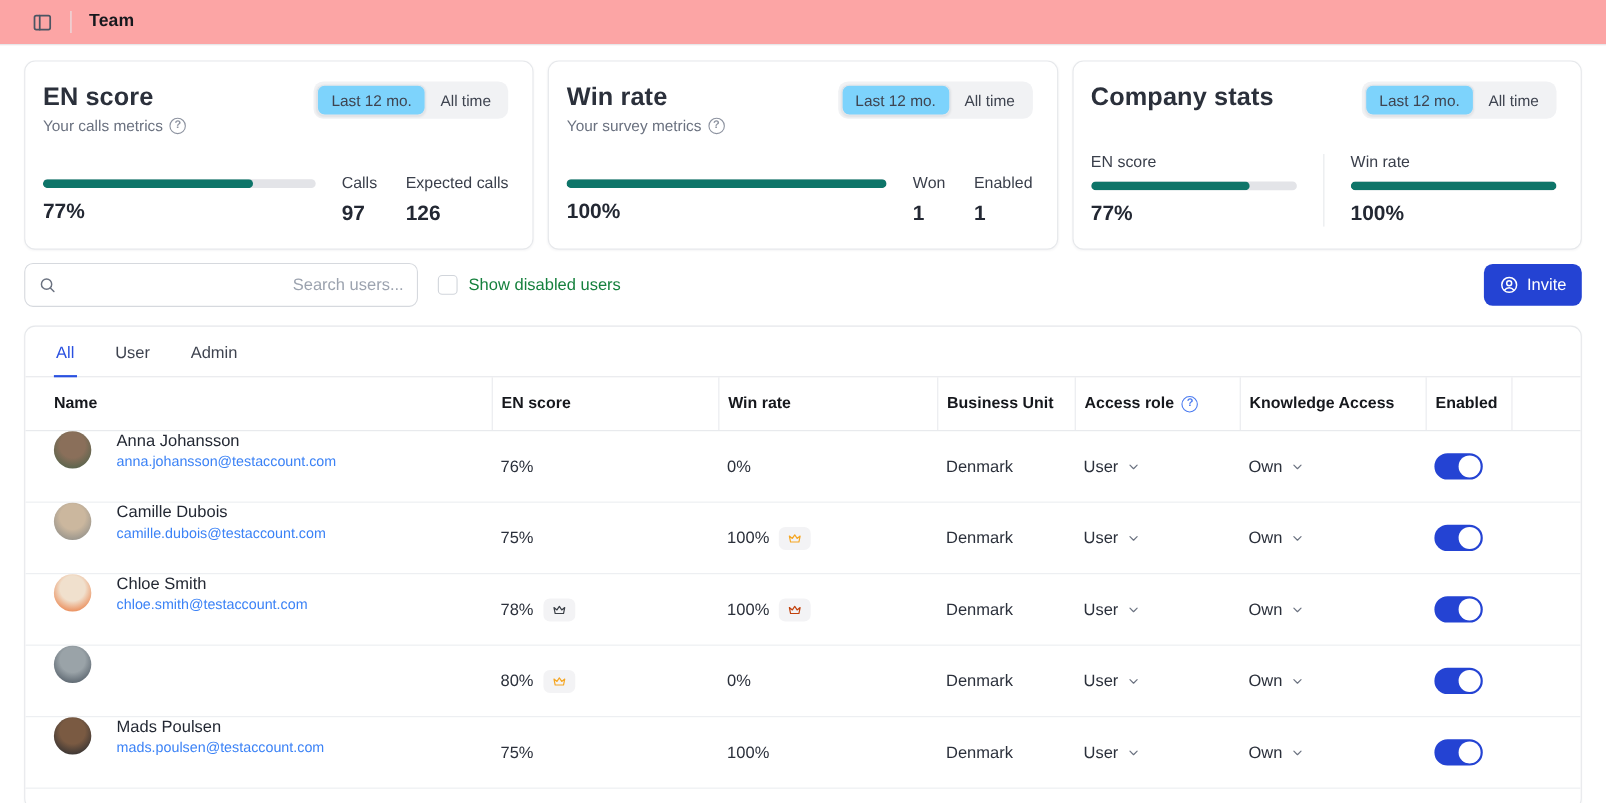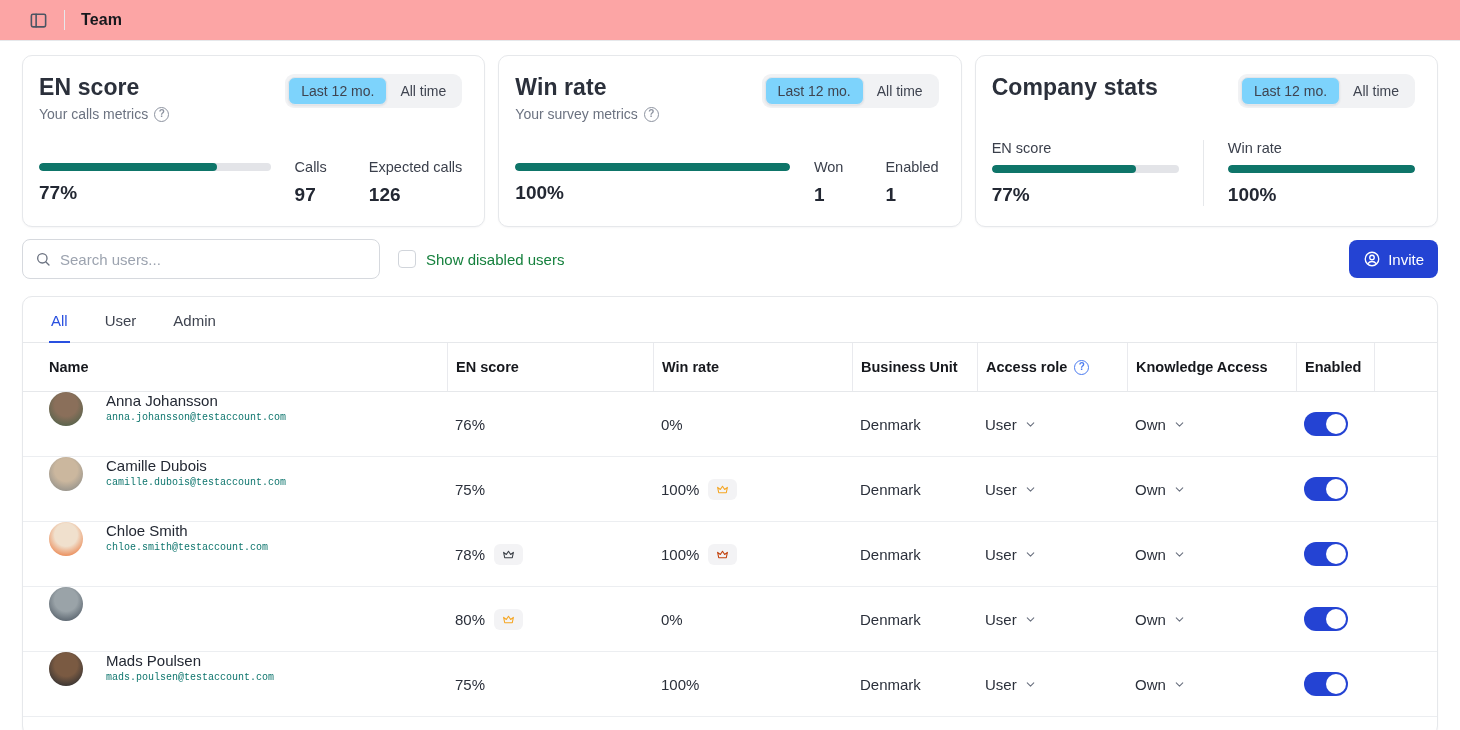--- a/index.html
+++ b/index.html
@@ -32,38 +32,38 @@
   .segmented { background:#f1f2f4; border-radius:9px; padding:3px; display:flex; align-items:center; flex-shrink:0; }
   .seg-opt { font-size:14px; padding:6px 13px; border-radius:7px; color:#3f4450; cursor:pointer; white-space:nowrap; }
   .seg-opt.active { background:#7dd3fc; border:1px solid #e4e6ea; box-shadow:0 1px 2px rgba(16,24,40,.08);
     padding:5px 12px; font-weight:400; }
 
   .card-metrics { display:flex; align-items:flex-start; gap:24px; }
   .progress-block { flex:1; padding-top:4px; }
   .bar { height:8px; background:#e3e4e8; border-radius:5px; overflow:hidden; }
   .bar-fill { height:100%; background:#0e7569; border-radius:5px; }
   .pct { margin-top:11px; font-size:19px; font-weight:700; color:#232833; }
-  .stats { display:flex; gap:42px; flex-shrink:0; }
+  .stats { display:flex; gap:26px; flex-shrink:0; }
   .stat { display:flex; flex-direction:column; }
   .stat-label { font-size:14.5px; color:#3a3f4b; }
   .stat-value { margin-top:9px; font-size:19px; font-weight:700; color:#232833; }
 
   .company-metrics { display:flex; align-items:stretch; }
   .cmetric { flex:1; padding-top:0; }
   .cmetric .bar { margin-top:9px; }
   .cmetric-label { font-size:14.5px; color:#3a3f4b; }
   .vdiv { width:1px; background:#e6e8eb; margin:0 24px; }
 
   
   .controls { display:flex; align-items:center; margin-bottom:17px; }
   .search-box { width:358px; height:40px; border:1px solid #d6d9de; border-radius:8px;
     display:flex; align-items:center; padding:0 12px; gap:9px; background:#fff; }
   .search-box svg { color:#6b7280; flex-shrink:0; }
   .search-box input { border:none; outline:none; font-size:15px; width:100%; color:#1f2430; background:transparent;
-    font-family:inherit; }
+    font-family:inherit;text-align:right; }
   .search-box input::placeholder { color:#9ca3af; }
   .check-wrap { display:flex; align-items:center; gap:10px; margin-left:18px; cursor:pointer; }
   .checkbox { width:18px; height:18px; border:1px solid #d1d5db; border-radius:4px; background:#fff; }
   .check-label { font-size:15px; color:#15803d; }
   .controls-spacer { flex:1; }
   .invite-btn { height:38px; background:#2443d3; color:#fff; border:none; border-radius:8px;
     font-size:15px; font-family:inherit; display:flex; align-items:center; gap:7px; padding:0 14px; cursor:pointer; }
 
   
   .table-card { border:1px solid #e6e8eb; border-radius:10px; background:#fff; overflow:hidden;
@@ -79,21 +79,21 @@
   .thead { height:49px; border-bottom:1px solid #e6e8eb; }
   .th { font-size:14.5px; font-weight:700; color:#16181d; display:flex; align-items:center; gap:7px;
     height:100%; }
   .th.sep, .td.sep { border-left:1px solid #e9eaee; }
   .tbody .trow { height:65px; border-bottom:1px solid #eceef1; }
   .td { font-size:15px; color:#2b303b; display:flex; align-items:center; height:100%; }
 
   .user-cell { display:flex; align-items:flex-start; gap:23px; }
   .avatar { width:34px; height:34px; border-radius:50%; flex-shrink:0; }
   .user-name { font-size:15px; color:#232833; }
-  .user-email { font-size:10px; color:#0f766e; margin-top:3px;font-family:Liberation Mono, monospace; }
+  .user-email { font-size:13px; color:#3b82f6; margin-top:3px; }
 
   .score-cell { display:flex; align-items:center; gap:9px; }
   .crown-pill { background:#f3f3f5; border-radius:6px; padding:4px 8px; display:inline-flex; align-items:center; }
 
   .dropdown { display:flex; align-items:center; gap:7px; cursor:pointer; }
   .chev { color:#6b7280; }
 
   .toggle { width:44px; height:24px; border-radius:13px; background:#cfd4dc; position:relative; cursor:pointer; }
   .toggle.on { background:#2443d3; }
   .toggle .knob { position:absolute; top:2px; left:2px; width:20px; height:20px; background:#fff; border-radius:50%; }

